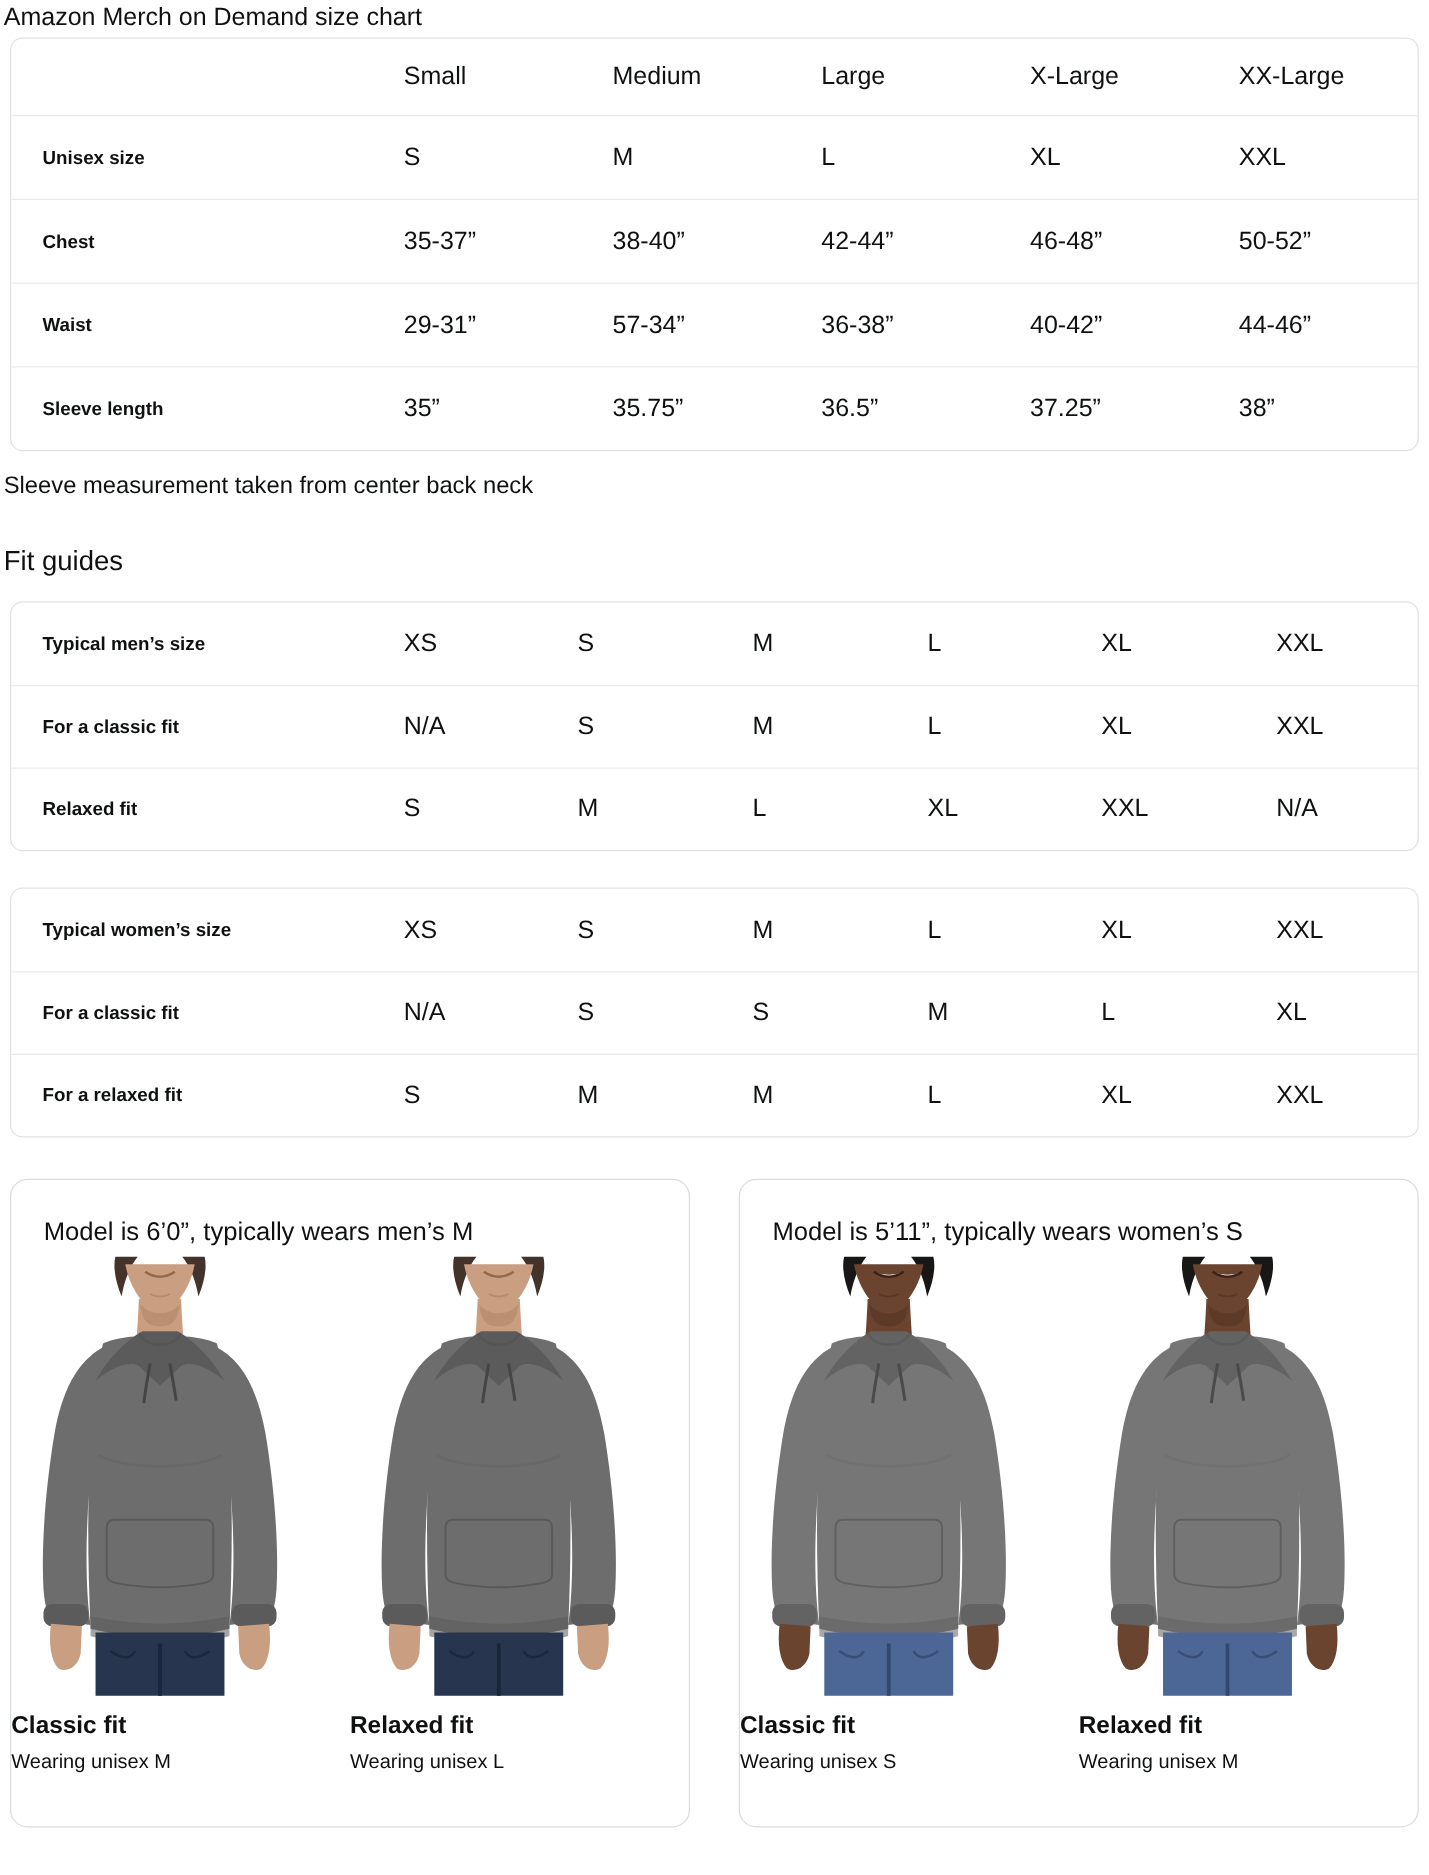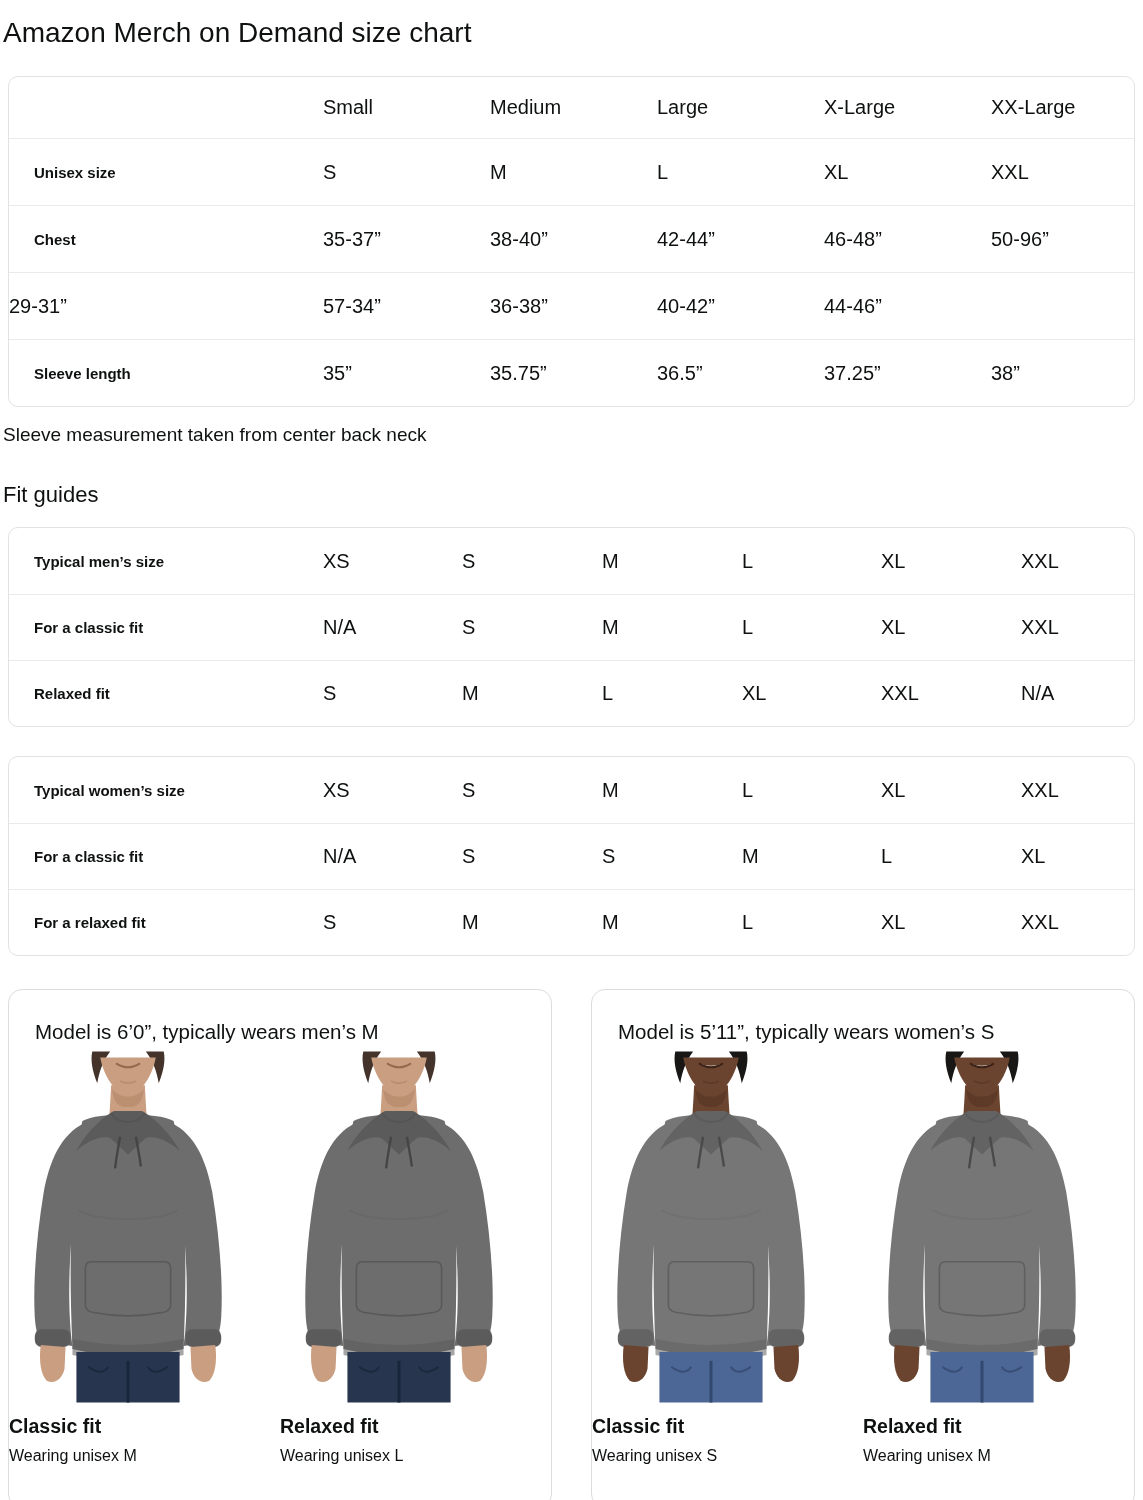--- a/index.html
+++ b/index.html
@@ -5,28 +5,28 @@
   * { box-sizing: border-box; margin: 0; padding: 0; }
   html, body { background: #fff; }
   body {
     width: 1143px; height: 1500px;
     font-family: "Liberation Sans", "DejaVu Sans", sans-serif;
     color: #0f1111;
     position: relative;
     overflow: hidden;
   }
   .page-title {
-    font-size: 28px; font-weight: 400; line-height: 26px;
-    padding: 20px 0 0 3px;
+    font-size: 20px; font-weight: 400; line-height: 26px;
+    padding: 1px 0 0 3px;
   }
   .card {
     margin: 0 8px; border: 1px solid #e0e3e3; border-radius: 10px;
     background: #fff; overflow: hidden;
   }
-  .card.size-chart { margin-top: 30px; }
+  .card.size-chart { margin-top: 3px; }
   .sc-row {
     display: grid;
     grid-template-columns: 314px 167px 167px 167px 167px auto;
     align-items: center; min-height: 67px;
   }
   .sc-row.header { min-height: 61px; }
   .sc-row + .sc-row { border-top: 1px solid #e9ebeb; }
   .sc-row .label { padding-left: 25px; font-weight: 700; font-size: 15px; }
   .sc-row .val, .sc-row .col-h { font-size: 20px; font-weight: 400; }
   .fit-card .sc-row {
@@ -138,23 +138,24 @@
     <div class="val">L</div>
     <div class="val">XL</div>
     <div class="val">XXL</div>
   </div>
   <div class="sc-row">
     <div class="label">Chest</div>
     <div class="val">35-37”</div>
     <div class="val">38-40”</div>
     <div class="val">42-44”</div>
     <div class="val">46-48”</div>
-    <div class="val">50-96”</div>
-  </div>
-  <div class="sc-row">
+    <div class="val">50-52”</div>
+  </div>
+  <div class="sc-row">
+    <div class="label">Waist</div>
     <div class="val">29-31”</div>
     <div class="val">57-34”</div>
     <div class="val">36-38”</div>
     <div class="val">40-42”</div>
     <div class="val">44-46”</div>
   </div>
   <div class="sc-row">
     <div class="label">Sleeve length</div>
     <div class="val">35”</div>
     <div class="val">35.75”</div>

